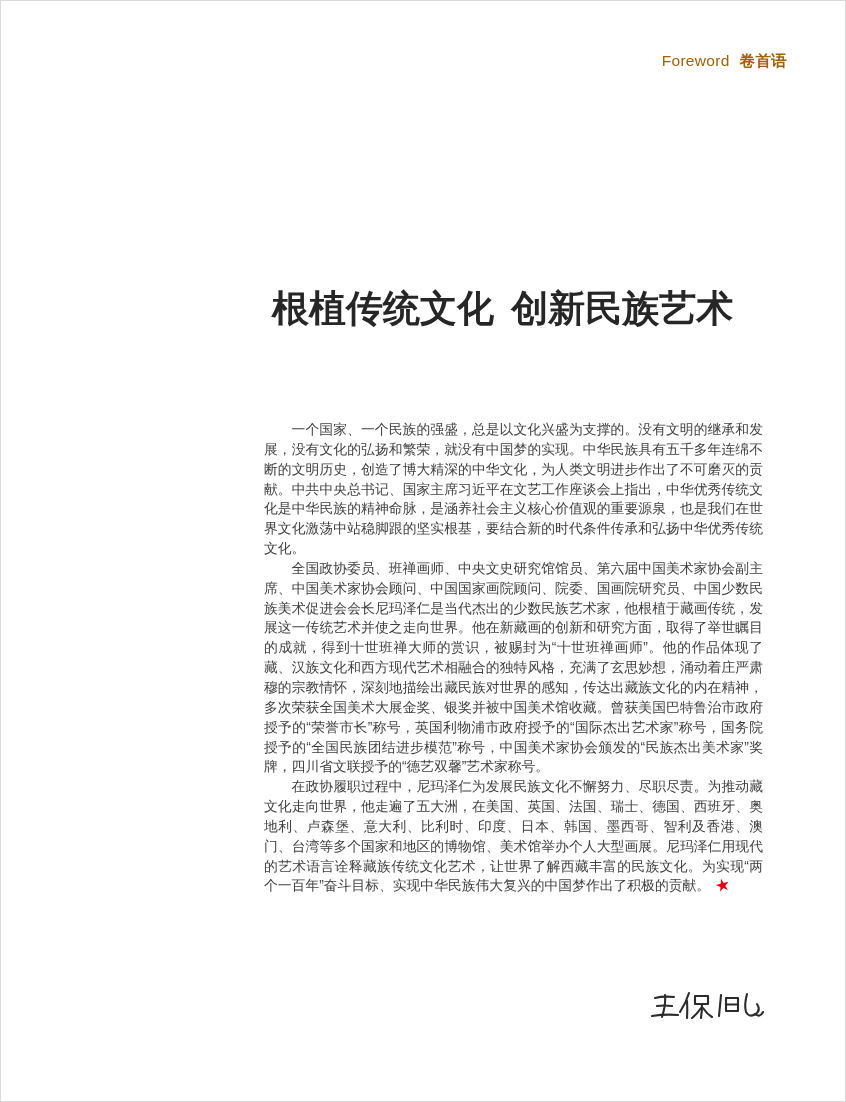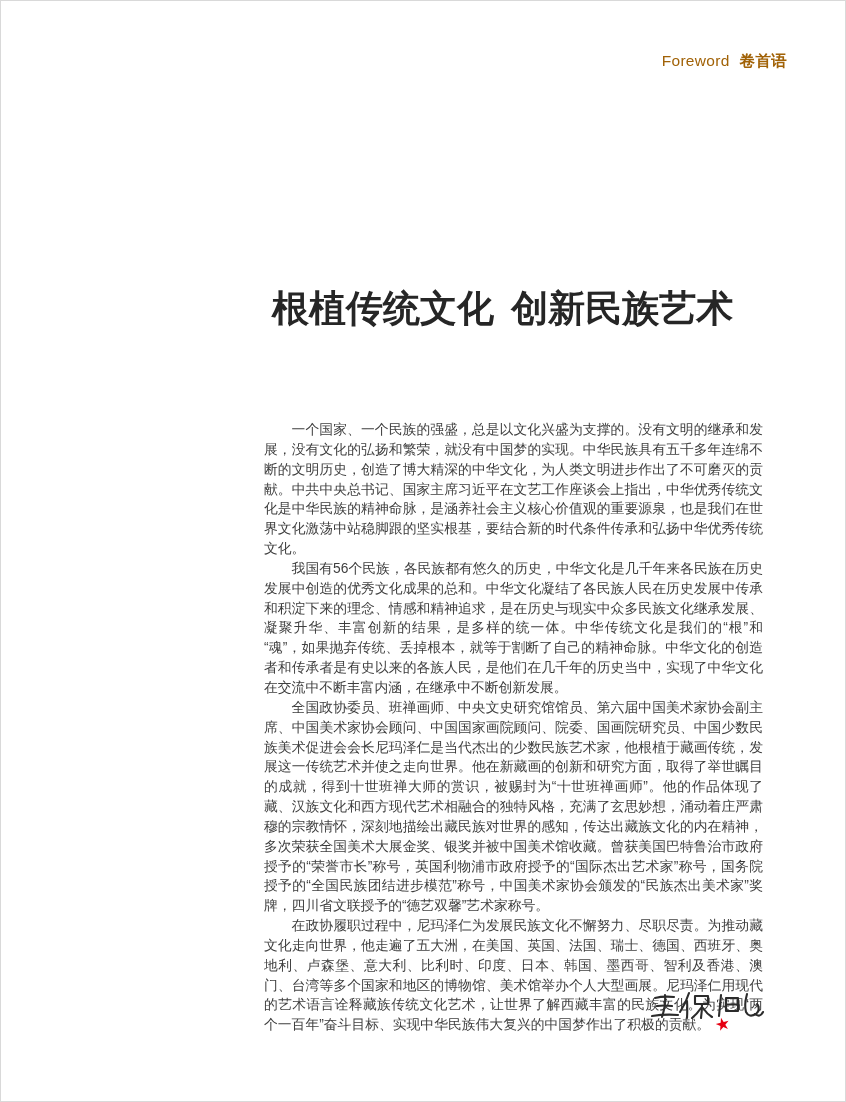--- a/index.html
+++ b/index.html
@@ -88,21 +88,20 @@
 <div class="page">
 
   <div class="page-header" style="color: #a16207;">
     <span class="en">Foreword</span><span class="zh">卷首语</span>
   </div>
 
   <h1 class="article-title" style="color: rgb(38, 38, 38);">根植传统文化 创新民族艺术</h1>
 
   <div class="article-body" style="color: rgb(62, 62, 62);">
     <p>一个国家、一个民族的强盛，总是以文化兴盛为支撑的。没有文明的继承和发展，没有文化的弘扬和繁荣，就没有中国梦的实现。中华民族具有五千多年连绵不断的文明历史，创造了博大精深的中华文化，为人类文明进步作出了不可磨灭的贡献。中共中央总书记、国家主席习近平在文艺工作座谈会上指出，中华优秀传统文化是中华民族的精神命脉，是涵养社会主义核心价值观的重要源泉，也是我们在世界文化激荡中站稳脚跟的坚实根基，要结合新的时代条件传承和弘扬中华优秀传统文化。</p>
-    <p>我国有56个民族，各民族都有悠久的历史，中华文化是几千年来各民族在历史发展中创造的优秀文化成果的总和。中华文化凝结了各民族人民在历史发展中传承和积淀下来的理念、情感和精神追求，是在历史与现实中众多民族文化继承发展、凝聚升华、丰富创新的结果，是多样的统一体。中华传统文化是我们的“根”和“魂”，如果抛弃传统、丢掉根本，就等于割断了自己的精神命脉。中华文化的创造者和传承者是有史以来的各族人民，是他们在几千年的历史当中，实现了中华文化在交流中不断丰富内涵，在继承中不断创新发展。</p>
     <p>全国政协委员、班禅画师、中央文史研究馆馆员、第六届中国美术家协会副主席、中国美术家协会顾问、中国国家画院顾问、院委、国画院研究员、中国少数民族美术促进会会长尼玛泽仁是当代杰出的少数民族艺术家，他根植于藏画传统，发展这一传统艺术并使之走向世界。他在新藏画的创新和研究方面，取得了举世瞩目的成就，得到十世班禅大师的赏识，被赐封为“十世班禅画师”。他的作品体现了藏、汉族文化和西方现代艺术相融合的独特风格，充满了玄思妙想，涌动着庄严肃穆的宗教情怀，深刻地描绘出藏民族对世界的感知，传达出藏族文化的内在精神，多次荣获全国美术大展金奖、银奖并被中国美术馆收藏。曾获美国巴特鲁治市政府授予的“荣誉市长”称号，英国利物浦市政府授予的“国际杰出艺术家”称号，国务院授予的“全国民族团结进步模范”称号，中国美术家协会颁发的“民族杰出美术家”奖牌，四川省文联授予的“德艺双馨”艺术家称号。</p>
     <p><span>在政协履职过程中，尼玛泽仁为发展民族文化不懈努力、尽职尽责。为推动藏文化走向世界，他走遍了五大洲，在美国、英国、法国、瑞士、德国、西班牙、奥地利、卢森堡、意大利、比利时、印度、日本、韩国、墨西哥、智利及香港、澳门、台湾等多个国家和地区的博物馆、美术馆举办个人大型画展。尼玛泽仁用现代的艺术语言诠释藏族传统文化艺术，让世界了解西藏丰富的民族文化。为实现“两个一百年”奋斗目标、实现中华民族伟大复兴的中国梦作出了积极的贡献。</span><span class="end-star" style="color: rgb(230, 0, 18);">★</span></p>
   </div>
 
   <div class="signature">
     <svg viewBox="0 0 118 46" xmlns="http://www.w3.org/2000/svg">
       <g fill="none" stroke="#2b2b2b" stroke-width="2.1" stroke-linecap="round" stroke-linejoin="round">
 
         <path d="M7 13 Q15 11 26 12"></path>
         <path d="M9 21 Q16 20 24 21"></path>

